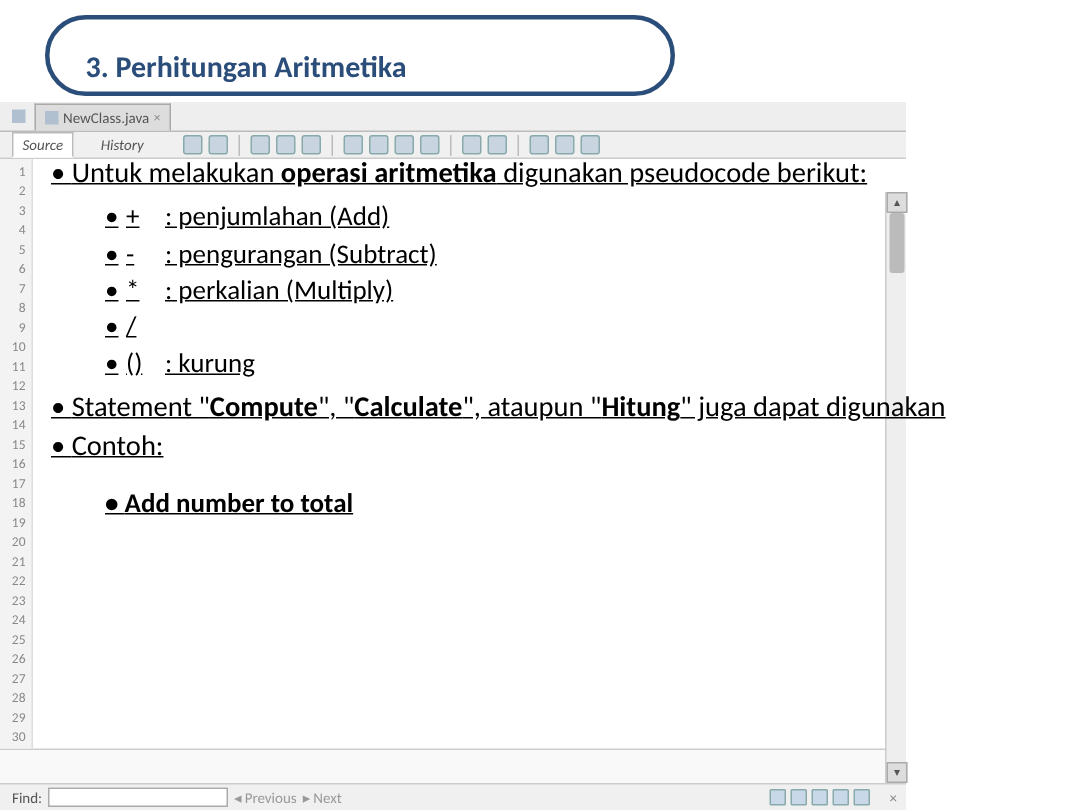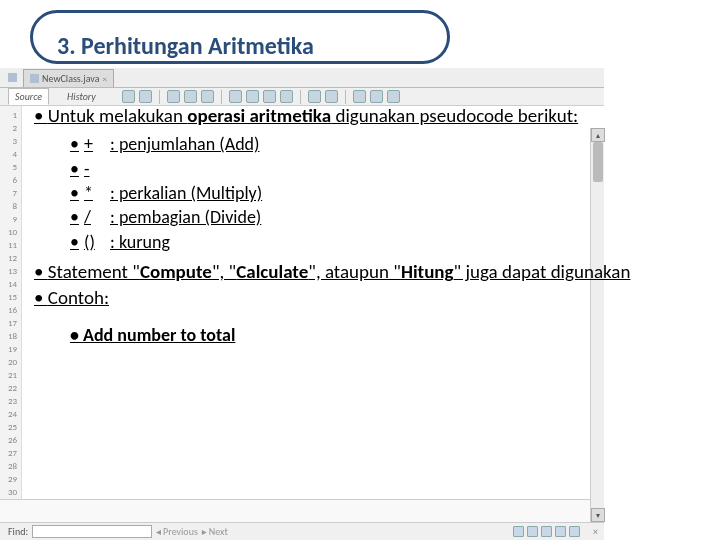--- a/index.html
+++ b/index.html
@@ -19,21 +19,21 @@
     height: 54px;
     border: 3px solid #2a4d7a;
     border-radius: 30px;
     display: flex;
     align-items: center;
     padding-left: 24px;
     background: #fff;
     z-index: 10;
   }
   .title-text {
-    font-size: 24px;
+    font-size: 20px;
     font-weight: bold;
     color: #2a4d7a;
     margin-top: 16px;
   }
   .ide-bg {
     position: absolute;
     top: 68px;
     left: 0;
     width: 604px;
     height: 472px;
@@ -309,30 +309,30 @@
 
   <div class="sub-block">
     <div class="op-row">
         <span class="dot">•</span>
         <span class="sym">+</span>
         <span>: penjumlahan (Add)</span>
       </div>
     <div class="op-row">
         <span class="dot">•</span>
         <span class="sym">-</span>
+        <span>: pengurangan (Subtract)</span>
       </div>
     <div class="op-row">
         <span class="dot">•</span>
         <span class="sym">*</span>
         <span>: perkalian (Multiply)</span>
       </div>
     <div class="op-row">
         <span class="dot">•</span>
         <span class="sym">/</span>
-        <span>: pembagian (Divide)</span>
       </div>
     <div class="op-row">
         <span class="dot">•</span>
         <span class="sym">()</span>
         <span>: kurung</span>
       </div>
   </div>
 
   <div class="bullet-l1">
     <span>Statement "</span><b>Compute</b><span>", "</span><b>Calculate</b><span>", ataupun "</span><b>Hitung</b><span>" juga dapat digunakan</span>

